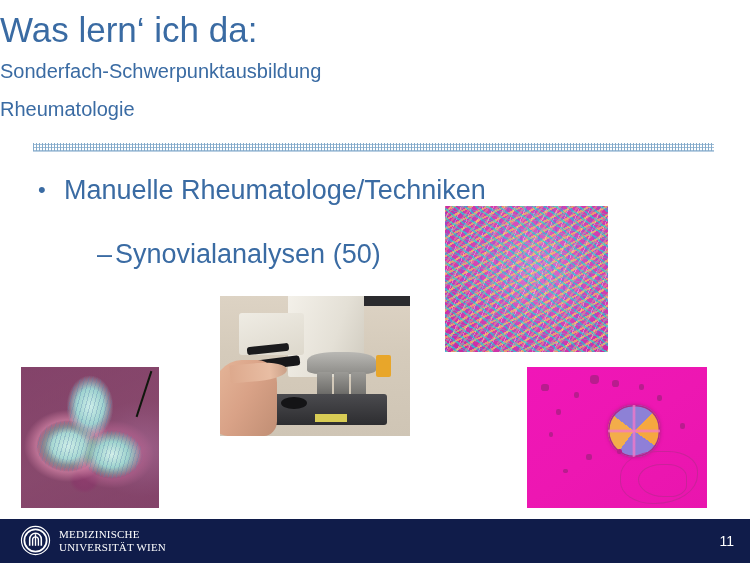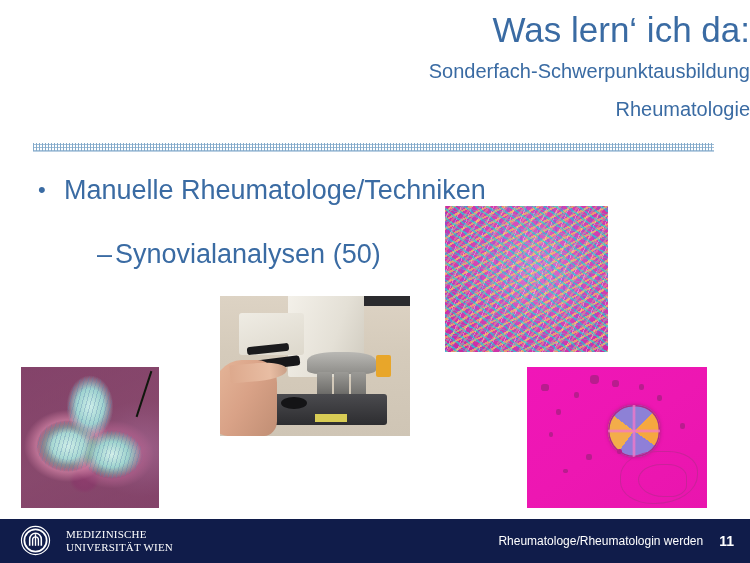--- a/index.html
+++ b/index.html
@@ -17,21 +17,21 @@
     background: #ffffff;
     overflow: hidden;
   }
 
   
   .title-block {
     position: absolute;
     left: 0;
     top: 8px;
     width: 750px;
-    text-align: right;
+    text-align: left;
     color: #3a6ba3;
   }
   .title-line1 {
     font-size: 35px;
     line-height: 44px;
     letter-spacing: 0px;
     font-weight: 400;
   }
   .title-line2,
   .title-line3 {
@@ -382,38 +382,37 @@
     width: 31px;
     height: 31px;
     flex: 0 0 31px;
   }
   .logo-text {
     color: #ffffff;
     font-family: "Liberation Serif", serif;
     font-size: 11px;
     line-height: 12.5px;
     letter-spacing: .2px;
-    margin-left: 7px;
   }
   .footer-right {
     position: absolute;
     right: 16px;
     top: 0;
     height: 44px;
     display: flex;
     align-items: center;
     gap: 16px;
     color: #ffffff;
   }
   .footer-caption {
     font-size: 12px;
   }
   .footer-page {
     font-size: 14px;
-    font-weight: bold;
+    font-weight: normal;
   }
 </style>
 </head>
 <body>
 
 <div class="slide">
 
   <div class="title-block">
     <div class="title-line1">Was lern‘ ich da:</div>
     <div class="title-line2">Sonderfach-Schwerpunktausbildung</div>
@@ -486,18 +485,17 @@
         <path d="M10 21.5 V14.5 a6 6 0 0 1 12 0 V21.5" fill="none" stroke="#ffffff" stroke-width="1.6"></path>
         <path d="M13 21.5 V15.2 a3 3 0 0 1 6 0 V21.5" fill="none" stroke="#ffffff" stroke-width="1.4"></path>
         <rect x="15.3" y="9.5" width="1.4" height="12" fill="#ffffff"></rect>
       </svg>
       <div class="logo-text">
         <div>MEDIZINISCHE</div>
         <div>UNIVERSITÄT WIEN</div>
       </div>
     </div>
     <div class="footer-right">
-      <span class="footer-caption">Rheumatologe/Rheumatologin werden</span>
       <span class="footer-page">11</span>
     </div>
   </div>
 
 </div>
 
 </body></html>

